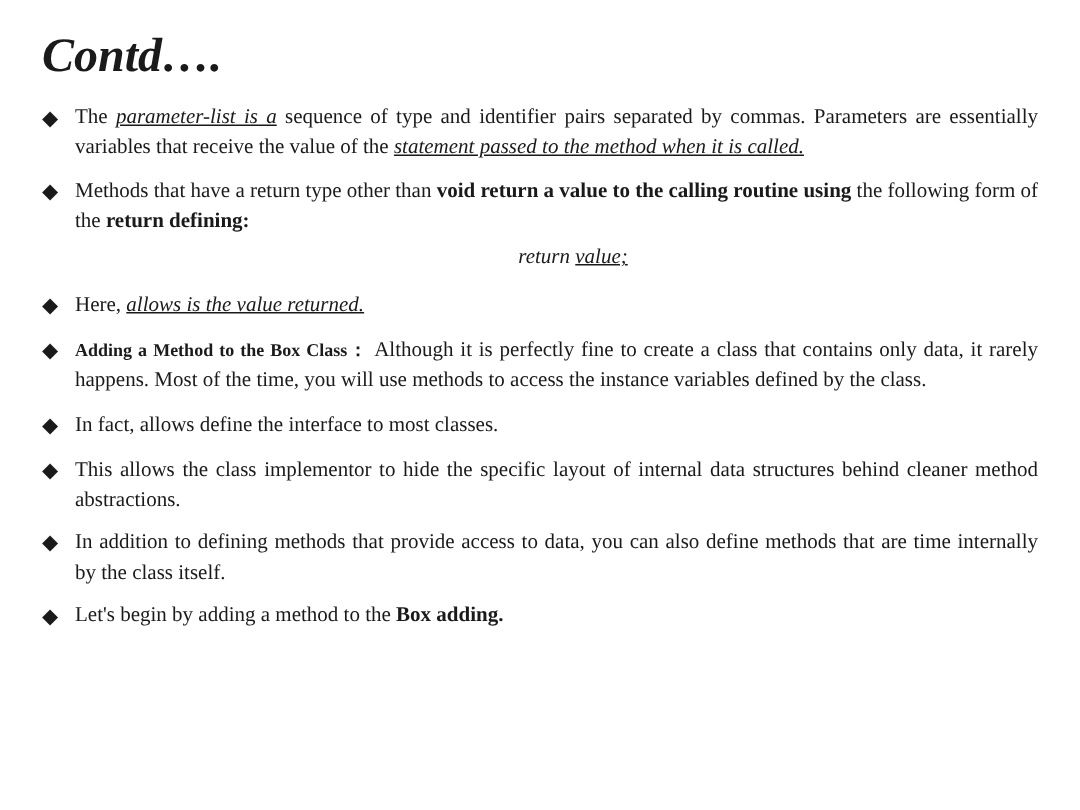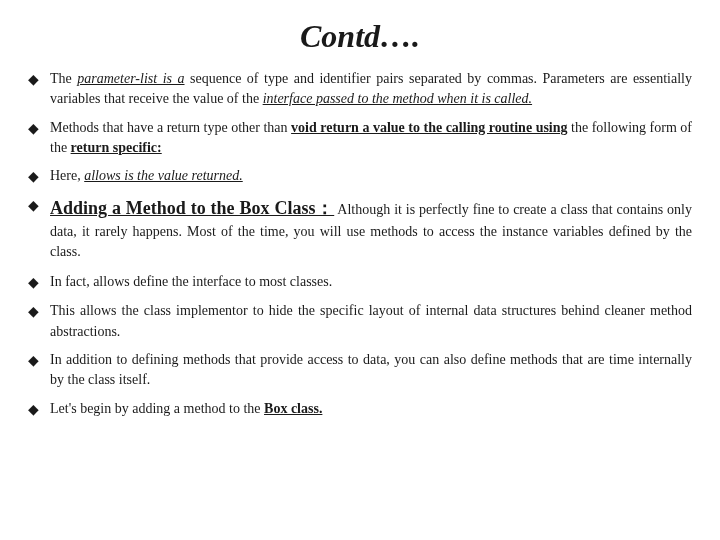--- a/index.html
+++ b/index.html
@@ -18,21 +18,20 @@
       padding: 18px 28px 18px 28px;
     }
 
     .page-title {
       font-size: 32px;
       font-weight: bold;
       color: #1a1a1a;
       margin-bottom: 14px;
       font-style: italic;
       font-family: Georgia, serif;
-      text-align: center;
     }
 
     .bullet-item {
       display: flex;
       align-items: flex-start;
       margin-bottom: 8px;
       line-height: 1.45;
     }
 
     .bullet-marker {
@@ -47,21 +46,20 @@
       text-align: justify;
     }
 
     .italic {
       font-style: italic;
       text-decoration: underline;
     }
 
     .bold {
       font-weight: bold;
-      text-decoration: underline;
     }
 
     .center-text {
       text-align: center;
       margin: 4px 0 4px 22px;
       font-style: italic;
     }
 
     .adding-section {
       margin-bottom: 10px;
@@ -83,43 +81,44 @@
 <body>
 
 <div class="page-title">Contd….</div>
 
 <div>
 
   <div class="bullet-item">
     <span class="bullet-marker">◆</span>
     <span class="bullet-content">
       The <span class="italic">parameter-list is a</span> sequence of type and identifier pairs separated by commas.
-      Parameters are essentially variables that receive the value of the <span class="italic">interface passed to the method when it is called.</span>
+      Parameters are essentially variables that receive the value of the <span class="italic">statement passed to the method when it is called.</span>
     </span>
   </div>
 
   <div class="bullet-item">
     <span class="bullet-marker">◆</span>
     <div class="bullet-content">
-      <span>Methods that have a return type other than <span class="bold">void return a value to the calling routine using</span> the following form of the <span class="bold">return specific:</span></span>
+      <span>Methods that have a return type other than <span class="bold">void return a value to the calling routine using</span> the following form of the <span class="bold">return defining:</span></span>
+      <div class="center-text">return <span class="italic">value;</span></div>
     </div>
   </div>
 
   <div class="bullet-item">
     <span class="bullet-marker">◆</span>
     <span class="bullet-content">
       Here, <span class="italic">allows is the value returned.</span>
     </span>
   </div>
 
   <div class="adding-section">
     <div class="adding-inline">
       <span class="bullet-marker">◆</span>
       <span class="bullet-content">
-        <span class="bold" style="font-size:18px;">Adding a Method to the Box Class：</span>
+        <span class="bold" style="font-size:12px;">Adding a Method to the Box Class：</span>
         <span> Although it is perfectly fine to create a class that contains only data, it rarely happens. Most of the time, you will use methods to access the instance variables defined by the class.</span>
       </span>
     </div>
   </div>
 
   <div class="bullet-item">
     <span class="bullet-marker">◆</span>
     <span class="bullet-content">In fact, allows define the interface to most classes.</span>
   </div>
 
@@ -128,16 +127,16 @@
     <span class="bullet-content">This allows the class implementor to hide the specific layout of internal data structures behind cleaner method abstractions.</span>
   </div>
 
   <div class="bullet-item">
     <span class="bullet-marker">◆</span>
     <span class="bullet-content">In addition to defining methods that provide access to data, you can also define methods that are time internally by the class itself.</span>
   </div>
 
   <div class="bullet-item">
     <span class="bullet-marker">◆</span>
-    <span class="bullet-content">Let's begin by adding a method to the <span class="bold">Box class.</span></span>
+    <span class="bullet-content">Let's begin by adding a method to the <span class="bold">Box adding.</span></span>
   </div>
 
 </div>
 
 </body></html>

